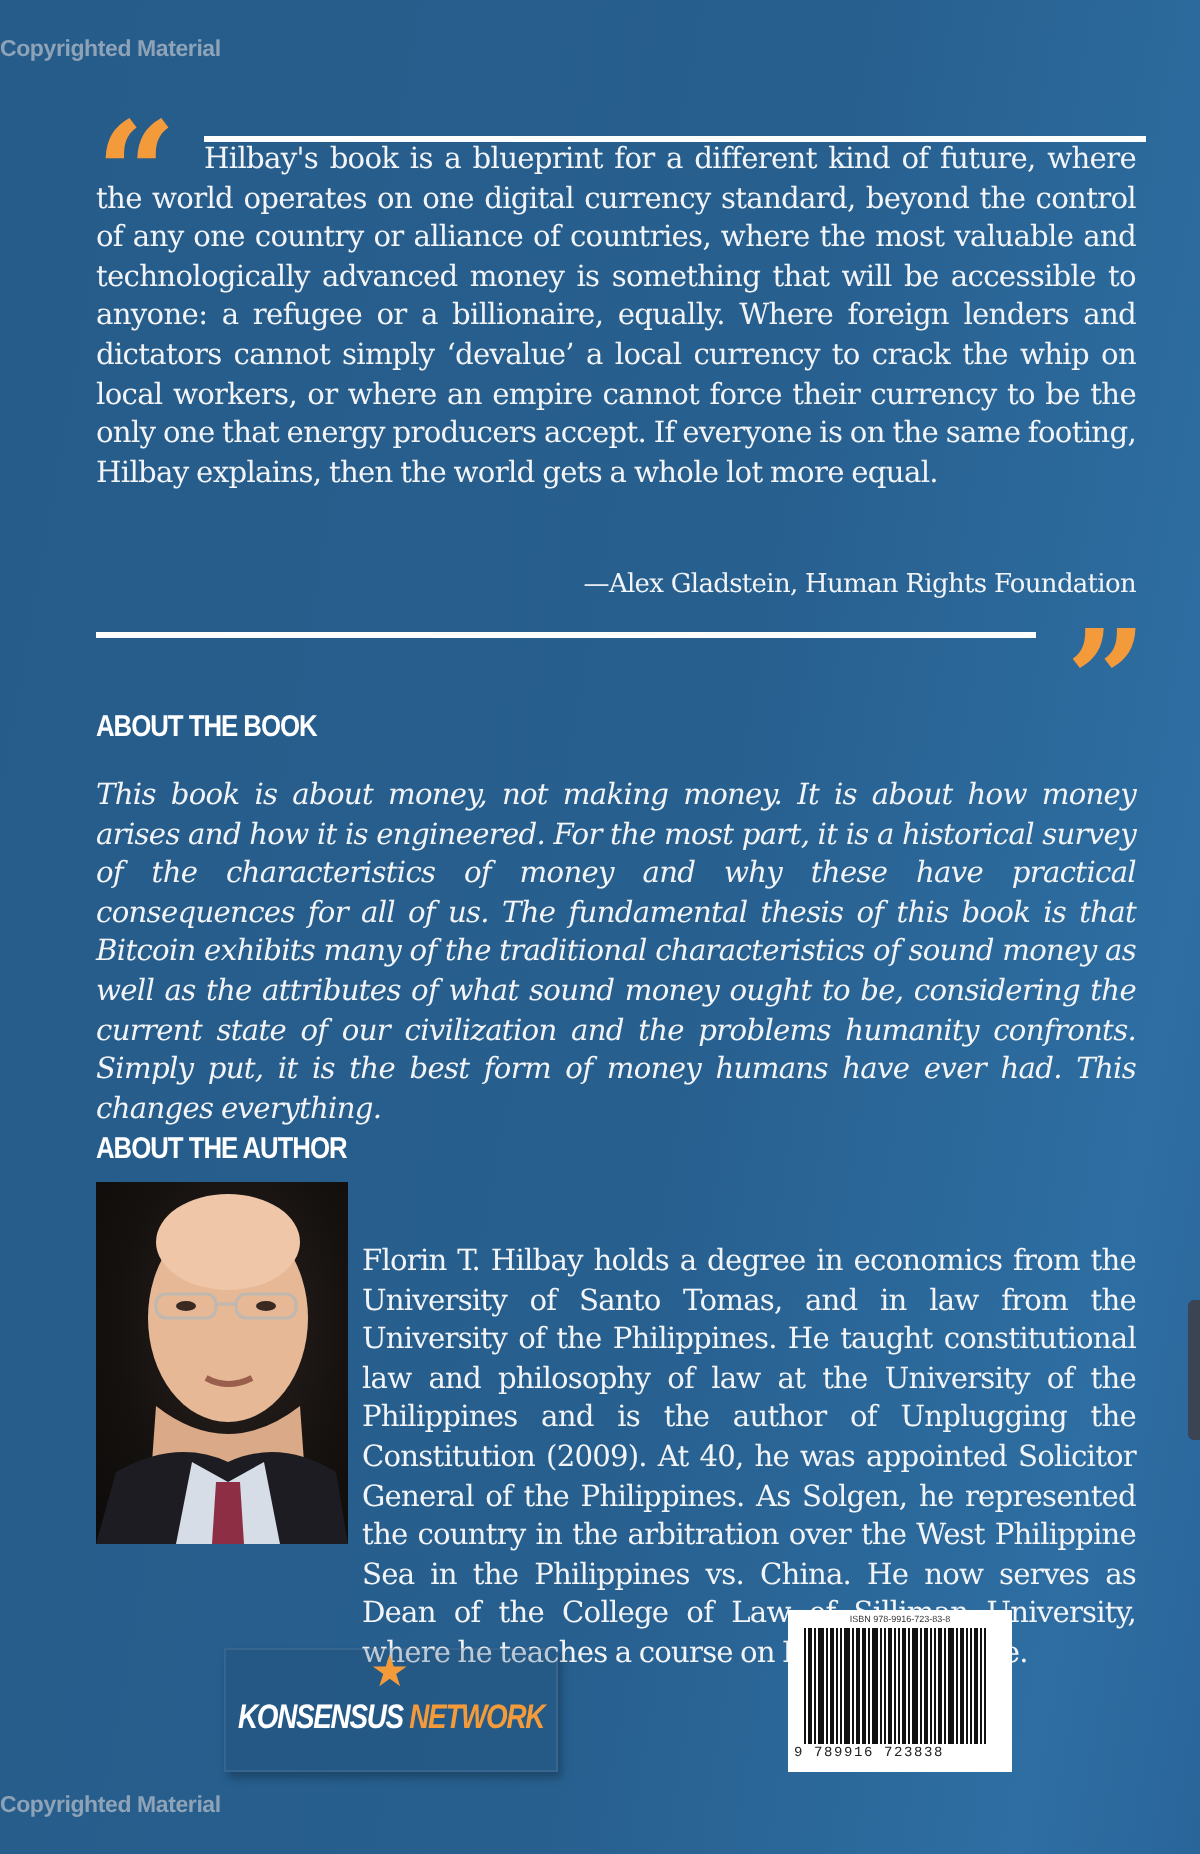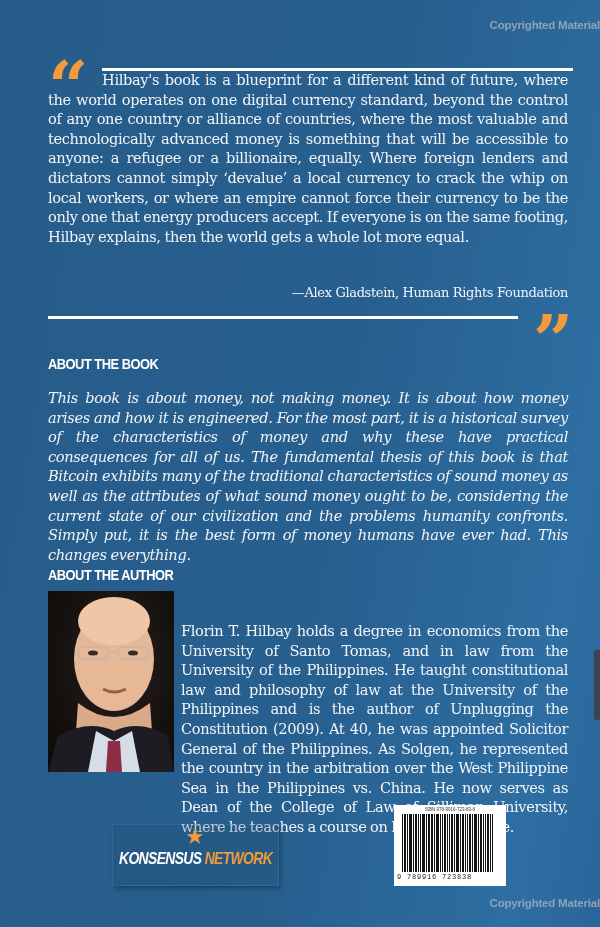--- a/index.html
+++ b/index.html
@@ -4,21 +4,21 @@
 <style>
   html, body { margin: 0; padding: 0; }
   body {
     width: 600px; height: 927px; overflow: hidden;
     background: linear-gradient(100deg, #265c8a 0%, #275f8e 55%, #2e6ea2 88%, #2a659a 100%);
     position: relative;
     font-family: "DejaVu Serif", "Liberation Serif", serif;
     color: #f2f4f7;
   }
   .copyright {
-    position: absolute; left: 0; width: 600px; text-align: right;
+    position: absolute; left: 0; width: 600px; text-align: left;
     font-family: "Liberation Sans", sans-serif; font-weight: bold;
     font-size: 11.5px; color: #8ea3b8; letter-spacing: -0.2px;
   }
   .copyright.top { top: 19px; }
   .copyright.bottom { top: 897px; }
 
   .rule { position: absolute; height: 3px; background: #ffffff; }
   .rule.top { left: 102px; top: 68px; width: 471px; }
   .rule.bottom { left: 48px; top: 316px; width: 470px; }
 

